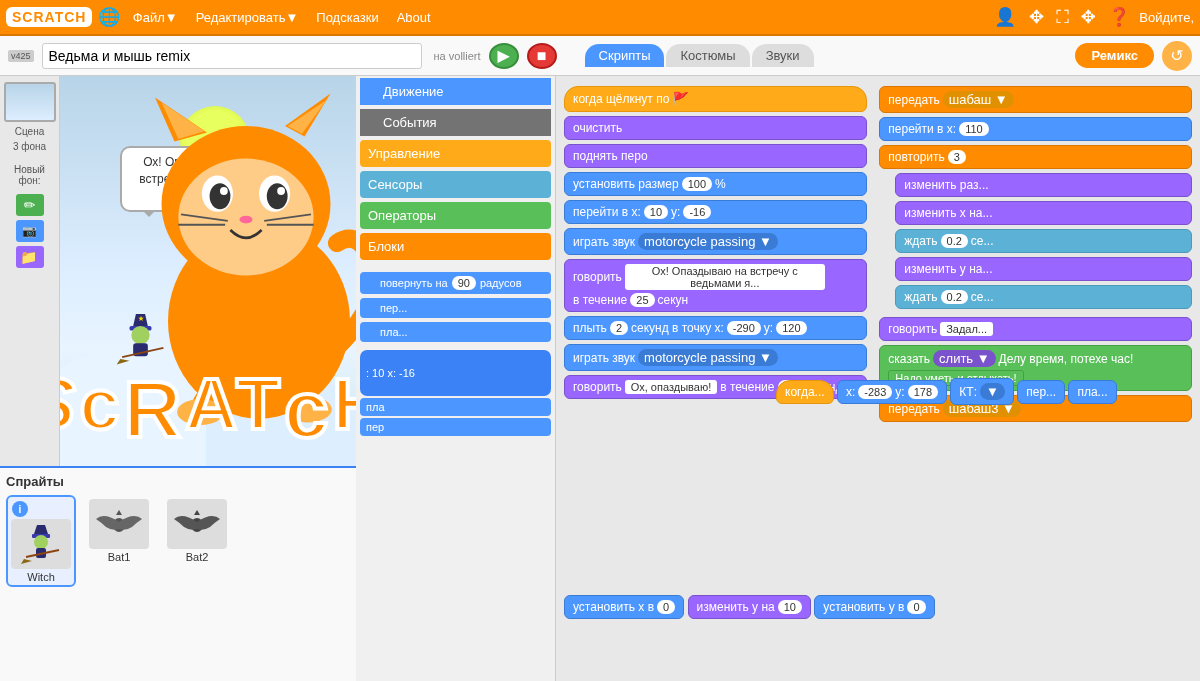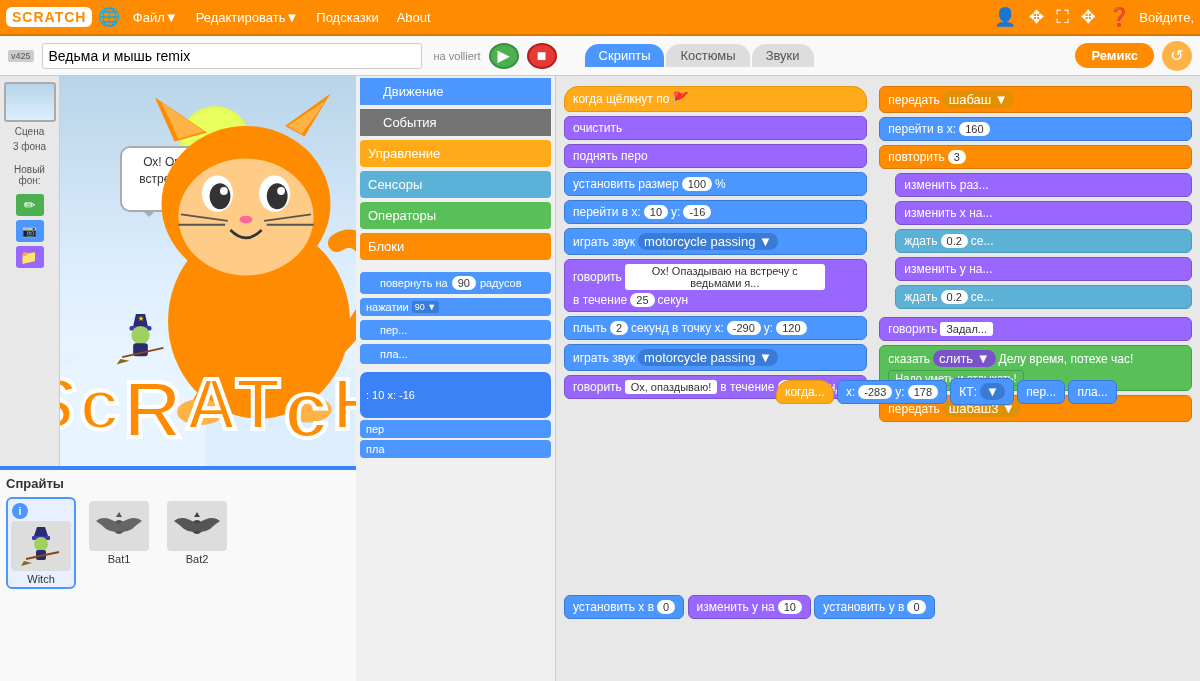--- a/index.html
+++ b/index.html
@@ -110,21 +110,21 @@
     .scratch-text-overlay {
       position: absolute; bottom: 10px; left: 50%; transform: translateX(-50%);
       font-size: 72px; font-weight: 900; color: #ff8c00;
       -webkit-text-stroke: 4px #fff; text-stroke: 4px #fff;
       font-family: 'Arial Black', Arial, sans-serif; z-index: 20;
       letter-spacing: 4px; white-space: nowrap;
     }
 
     
     #sprites-panel {
-      flex: 1; background: #f9f9f9; border-top: 4px solid #3b82f6; overflow-y: auto;
+      flex: 1; background: #f9f9f9; border-top: 2px solid #3b82f6; overflow-y: auto;
       padding: 6px;
     }
     .sprites-label { font-size: 13px; font-weight: bold; color: #333; margin-bottom: 6px; }
     .sprites-row { display: flex; gap: 8px; flex-wrap: wrap; }
     .sprite-item {
       width: 70px; text-align: center; cursor: pointer; border: 2px solid transparent;
       border-radius: 6px; padding: 2px;
     }
     .sprite-item.selected { border-color: #4c97ff; background: #e8f0ff; }
     .sprite-thumb {
@@ -407,36 +407,32 @@
     <div class="blocks-category" style="background:#59c059; margin:2px 4px; padding:6px 8px; font-size:13px; color:#fff; border-radius:4px;">Операторы</div>
     <div class="blocks-category" style="background:#ff8c00; margin:2px 4px; padding:6px 8px; font-size:13px; color:#fff; border-radius:4px;">Блоки</div>
 
     <div style="height:8px;"></div>
 
     <div class="mini-block mb-blue">
       <span>повернуть на</span>
       <span class="degrees-input">90</span>
       <span>радусов</span>
     </div>
-    <div class="mini-block-with-dropdown">
-      <span>нажатии</span>
-      <span class="dropdown-arrow">90 ▼</span>
-    </div>
     <div class="mini-block mb-blue">
       <span>пер...</span>
     </div>
     <div class="mini-block mb-blue">
       <span>пла...</span>
     </div>
 
     <div style="height: 200px; overflow: hidden; padding: 4px;">
 
       <div style="background:#3b82f6; color:#fff; border-radius:7px; padding:17px 6px; font-size:11px; margin:2px 0; cursor:pointer;">: 10 x: -16</div>
+      <div style="background:#4c97ff; color:#fff; border-radius:4px; padding:3px 6px; font-size:11px; margin:2px 0; cursor:pointer;">пла</div>
       <div style="background:#4c97ff; color:#fff; border-radius:4px; padding:3px 6px; font-size:11px; margin:2px 0; cursor:pointer;">пер</div>
-      <div style="background:#4c97ff; color:#fff; border-radius:4px; padding:3px 6px; font-size:11px; margin:2px 0; cursor:pointer;">пла</div>
     </div>
   </div>
 
   <div id="right-panel">
     <div style="display:flex; gap:12px; align-items:flex-start;">
 
       <div class="script-stack">
         <div class="script-block sb-yellow sb-hat">
           когда щёлкнут по <span class="flag-icon-small">🚩</span>
         </div>
@@ -463,21 +459,21 @@
         <div class="script-block sb-purple">
           говорить <span class="val-box-wide">Ох, опаздываю!</span> в течение <span class="val-box">30</span> секунд
         </div>
       </div>
 
       <div class="script-stack" style="margin-top:0;">
         <div class="script-block sb-orange">
           передать <span class="dropdown-box dd-orange">шабаш ▼</span>
         </div>
         <div class="script-block sb-blue">
-          перейти в x: <span class="val-box">160</span>
+          перейти в x: <span class="val-box">110</span>
         </div>
         <div class="script-block sb-orange">
           повторить <span class="val-box">3</span>
         </div>
         <div class="script-block sb-purple" style="margin-left:16px;">
           изменить раз...
         </div>
         <div class="script-block sb-purple" style="margin-left:16px;">
           изменить х на...
         </div>

